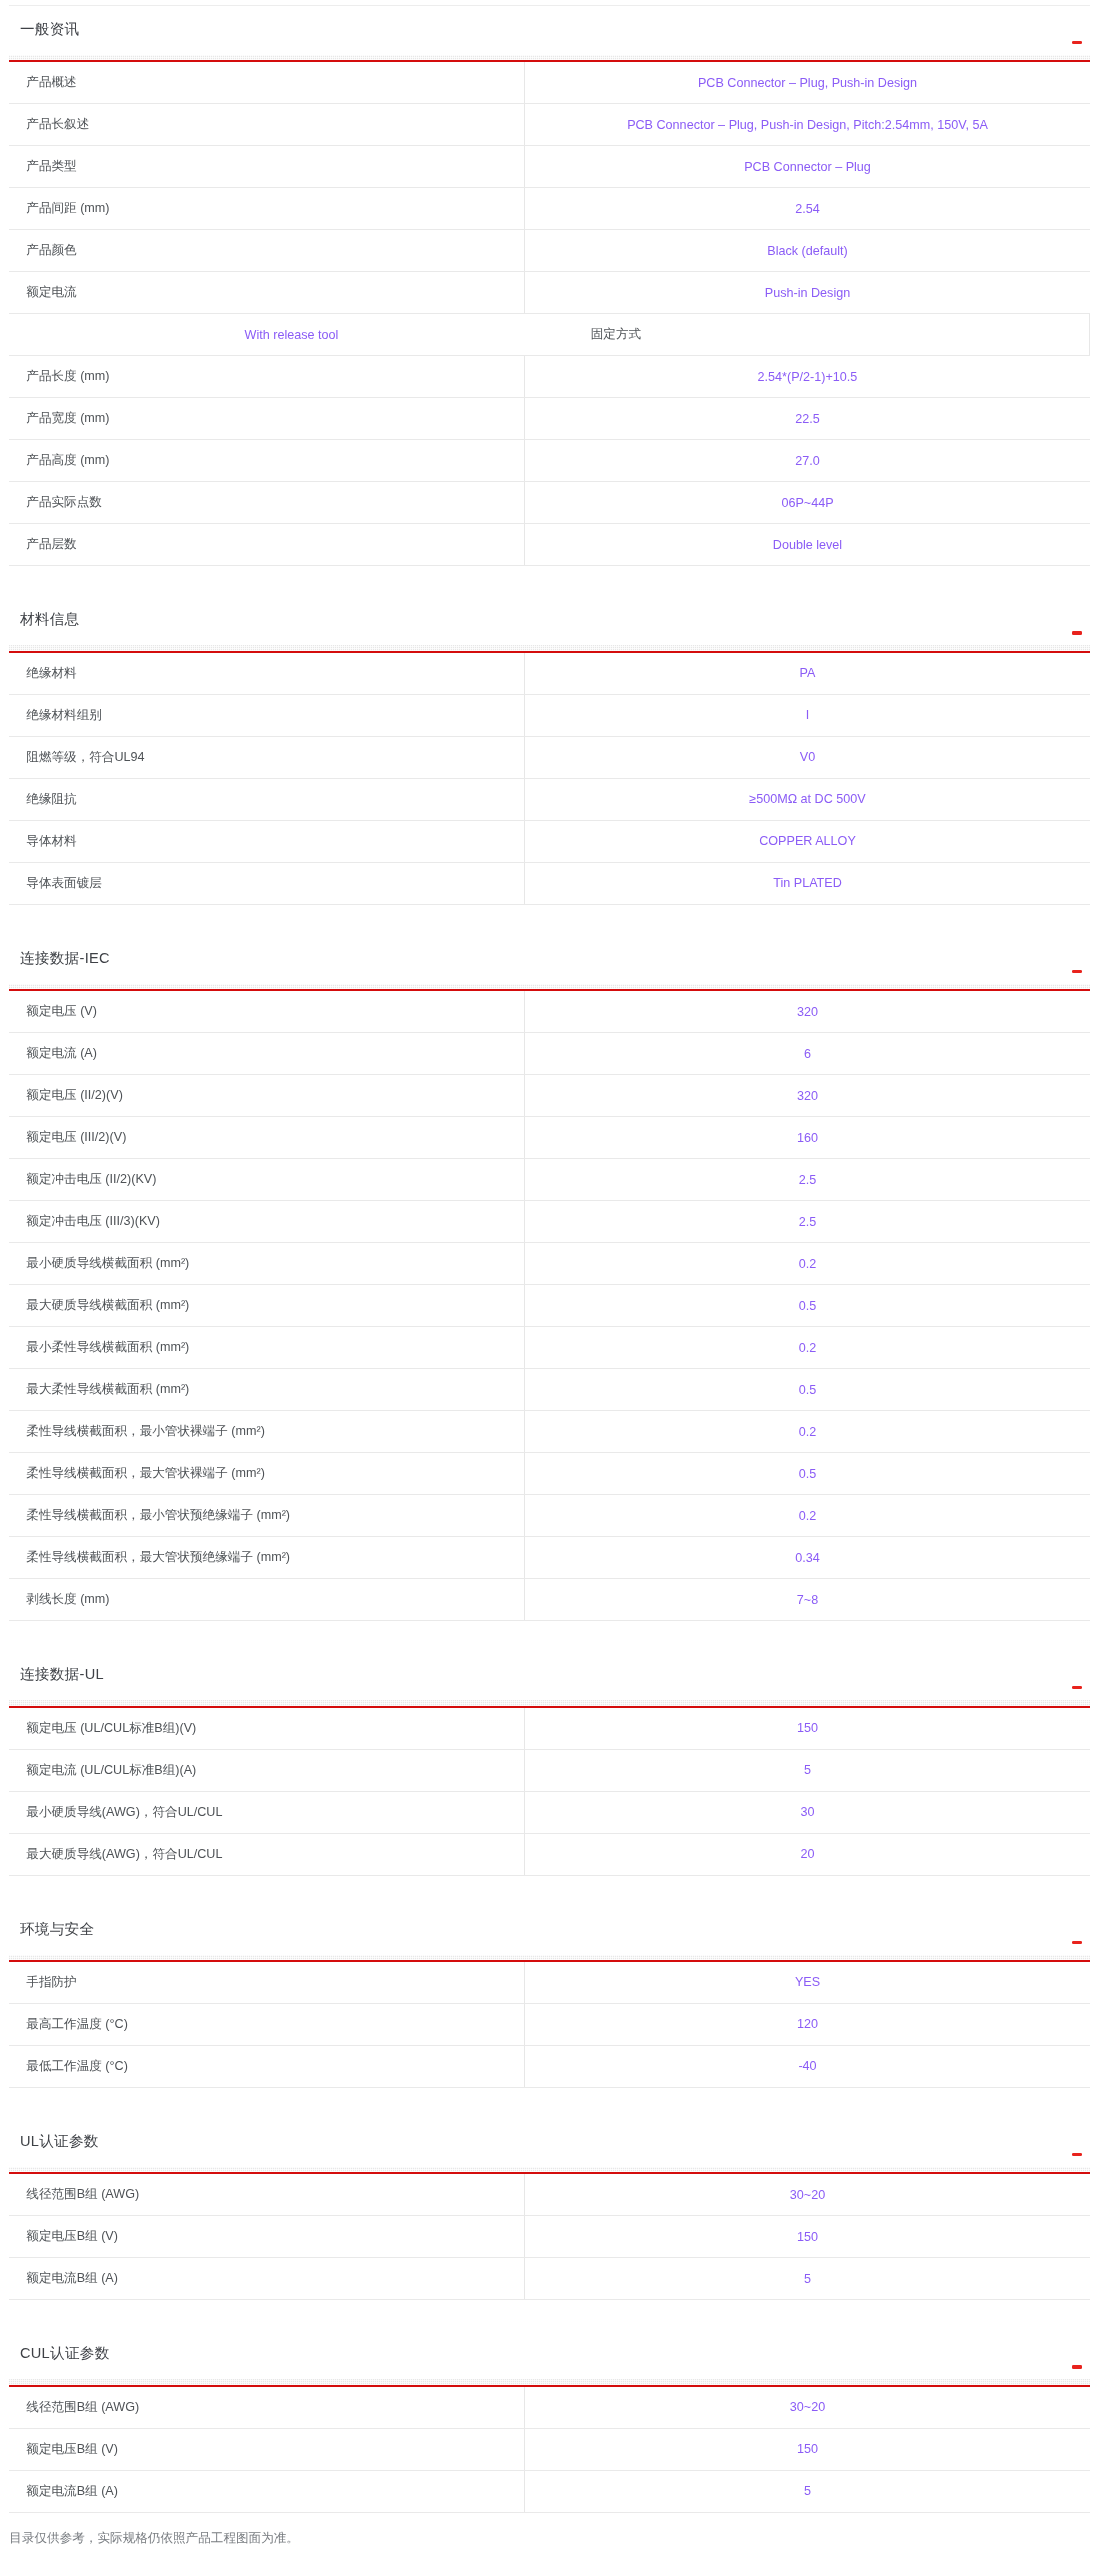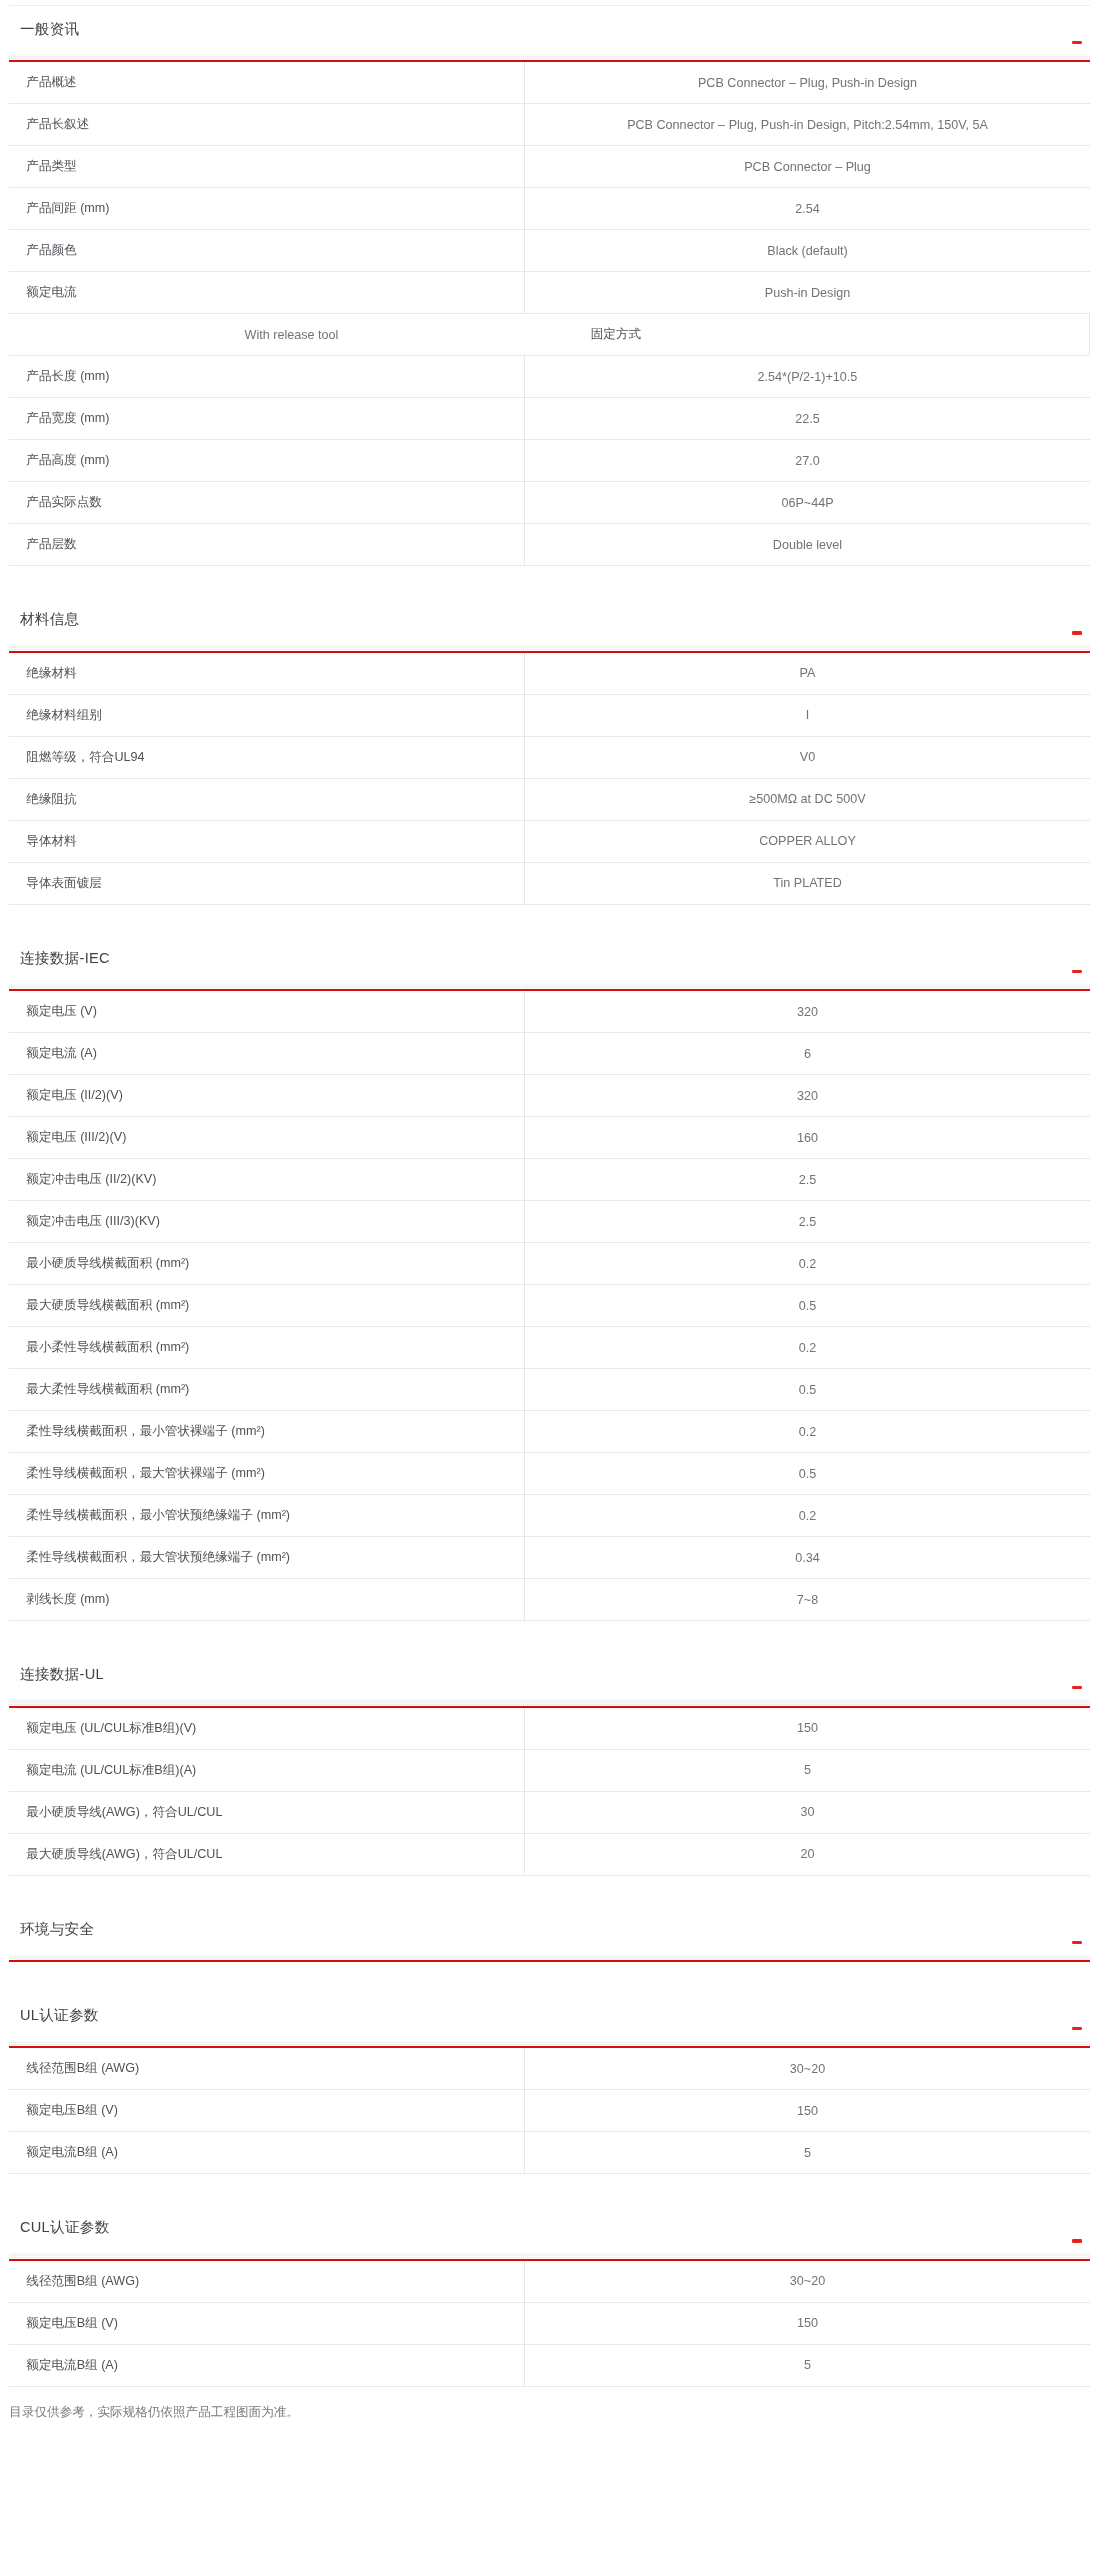--- a/index.html
+++ b/index.html
@@ -56,21 +56,21 @@
     width:516px;
     box-sizing:border-box;
     padding-left:17px;
     padding-right:9.3px;
     border-right:1.3px solid #e7e7e7;
     color:#4e5256;
   }
   .cell.value{
     flex:1;
     justify-content:center;
-    color:#737373;
+    color:#8b5cf6;
     padding:0 8px;
   }
 
   .footer{
     margin-top:17px;
     text-align:left;
     font-size:12.6px;
     color:#787c80;
   }
 </style>
@@ -305,20 +305,36 @@
 </div>
   </section>
 
   <section class="section">
     <div class="sec-head">
       <h2 class="sec-title">环境与安全</h2>
       <span class="minus" style="background: rgb(232, 35, 29);"></span>
     </div>
     <div class="stripes"></div>
     <div class="redline" style="background: rgb(212, 13, 13);"></div>
+    <div class="tbl">
+  <div class="row">
+    <div class="cell label">手指防护</div>
+    <div class="cell value">YES</div>
+  </div>
+
+  <div class="row">
+    <div class="cell label">最高工作温度 (°C)</div>
+    <div class="cell value">120</div>
+  </div>
+
+  <div class="row">
+    <div class="cell label">最低工作温度 (°C)</div>
+    <div class="cell value">-40</div>
+  </div>
+</div>
   </section>
 
   <section class="section">
     <div class="sec-head">
       <h2 class="sec-title">UL认证参数</h2>
       <span class="minus" style="background: rgb(232, 35, 29);"></span>
     </div>
     <div class="stripes"></div>
     <div class="redline" style="background: rgb(212, 13, 13);"></div>
     <div class="tbl">

